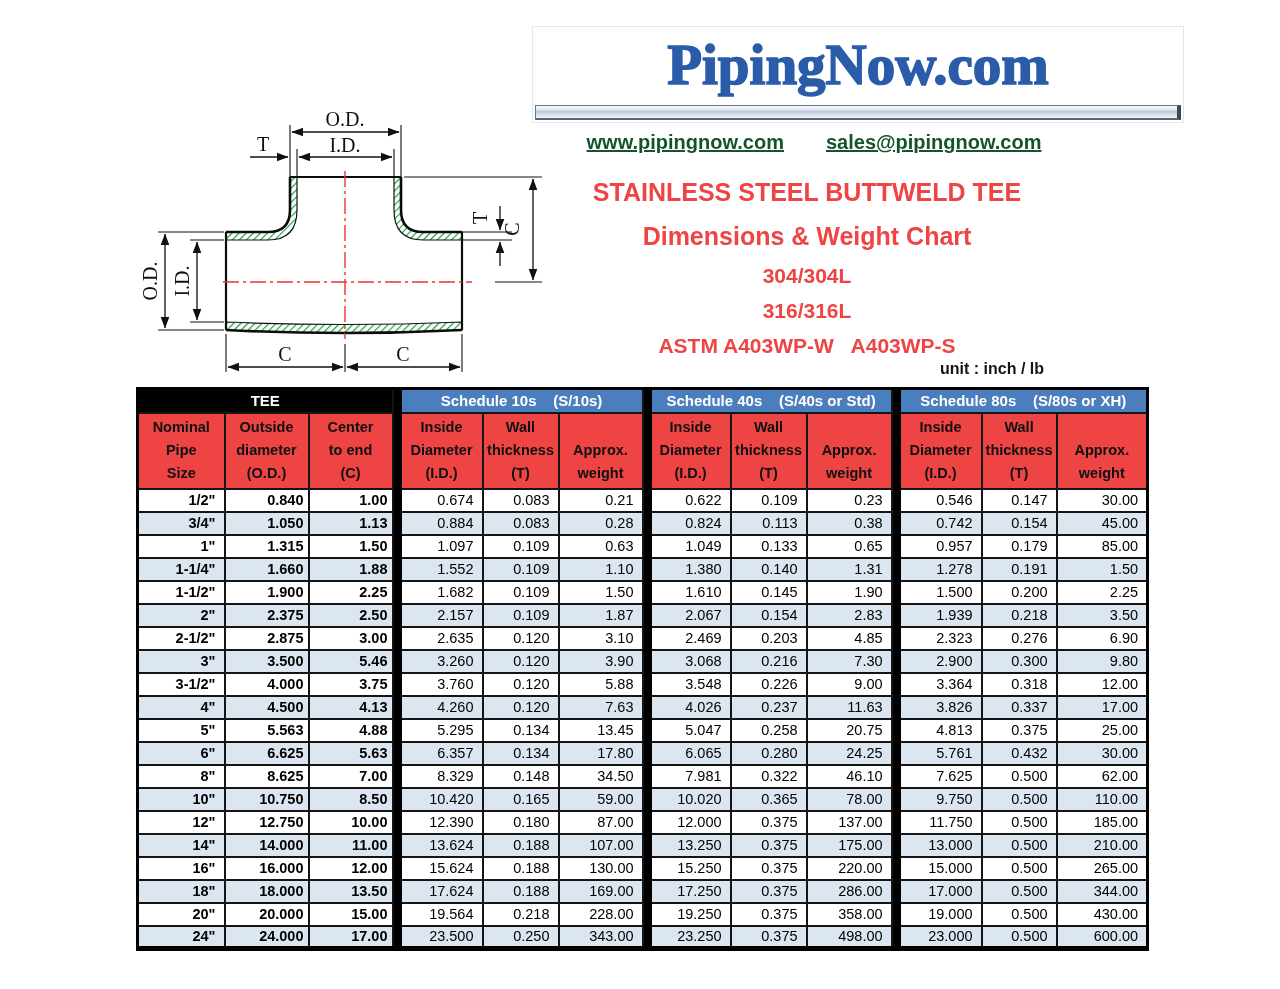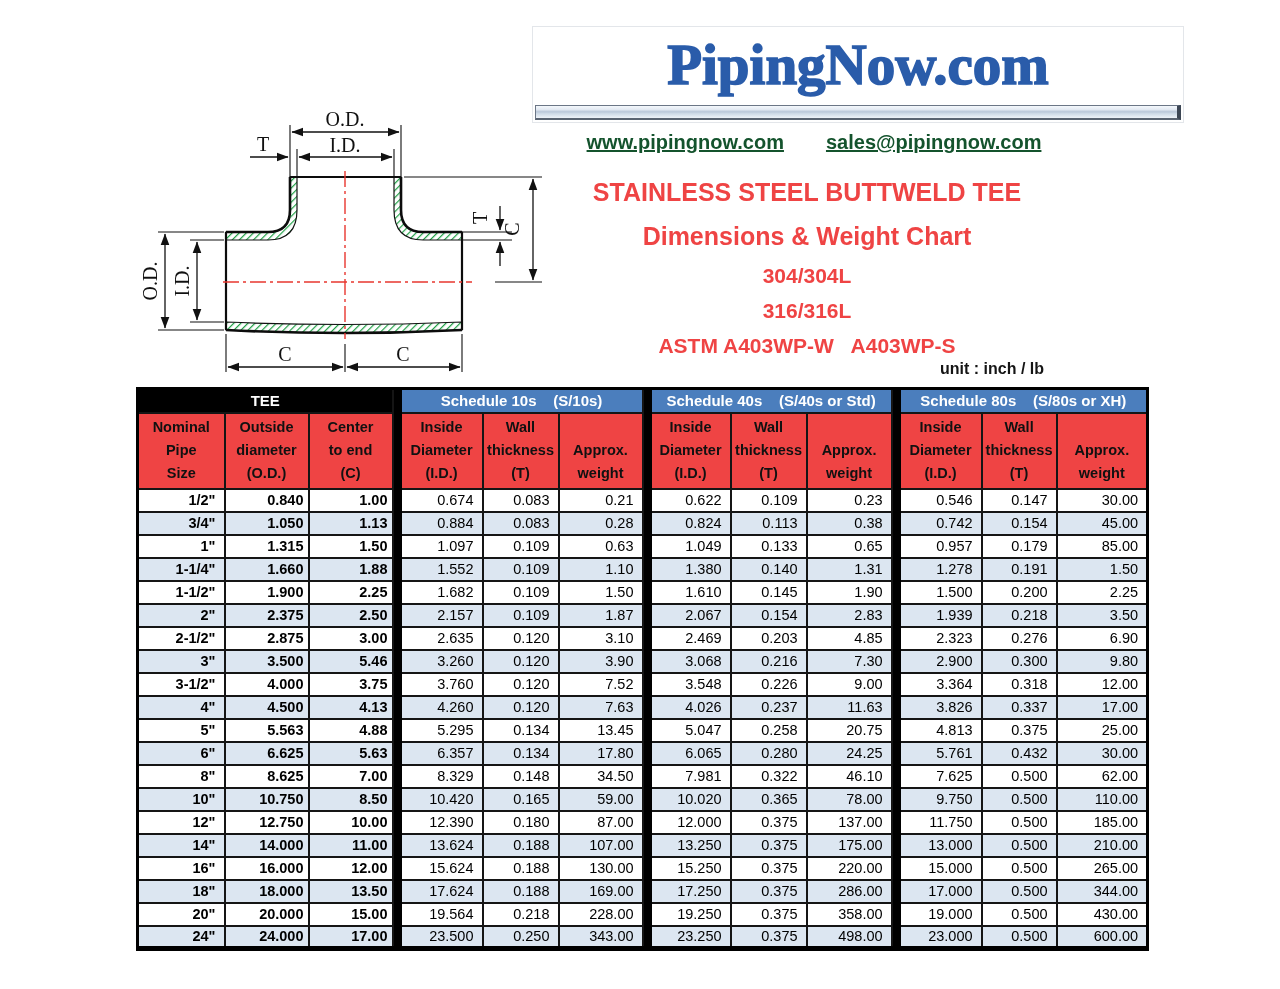--- a/index.html
+++ b/index.html
@@ -354,21 +354,21 @@
         <td>0.300</td>
         <td>9.80</td>
       </tr>
         <tr>
         <td class="c0">3-1/2"</td>
         <td class="c1">4.000</td>
         <td class="c2">3.75</td>
         <td class="sep"></td>
         <td>3.760</td>
         <td>0.120</td>
-        <td>7.52</td>
+        <td>5.88</td>
         <td class="sep"></td>
         <td>3.548</td>
         <td>0.226</td>
         <td>9.00</td>
         <td class="sep"></td>
         <td>3.364</td>
         <td>0.318</td>
         <td>12.00</td>
       </tr>
         <tr>

